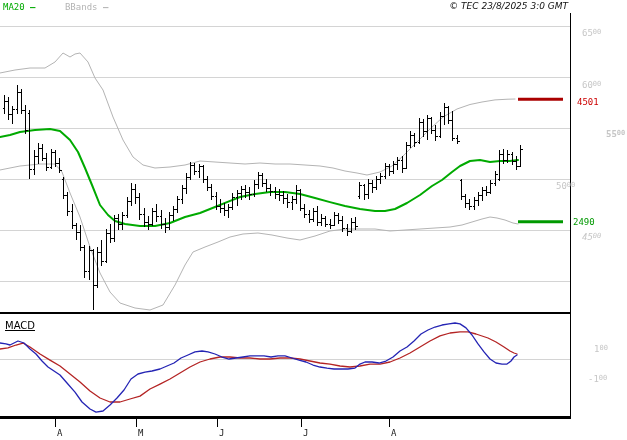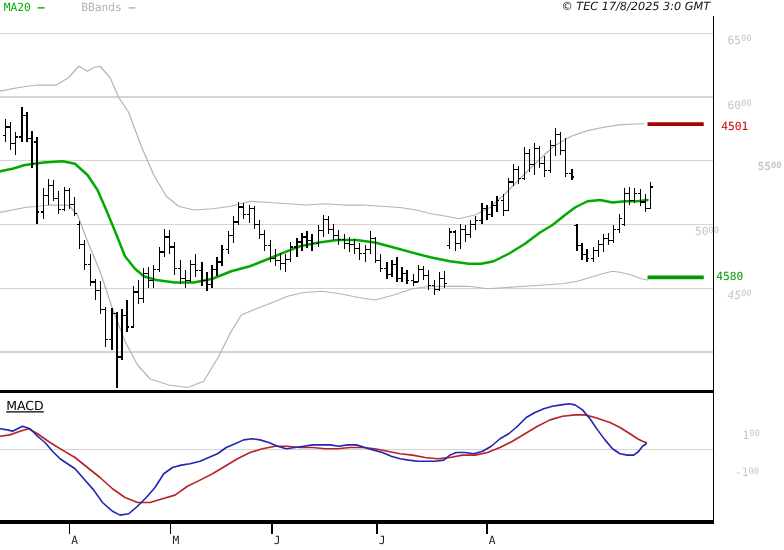--- a/index.html
+++ b/index.html
@@ -23,21 +23,21 @@
     <span class="entry">
       <span style="color: rgb(0, 170, 0);">MA20</span>
       <span class="dash" style="color: rgb(0, 170, 0);">—</span>
     </span>
     <span class="entry">
       <span style="color: rgb(180, 180, 180); padding-left: 14px;">BBands</span>
       <span class="dash" style="color: rgb(180, 180, 180);">—</span>
     </span>
   </div>
 
-  <div id="copyright">© TEC 17/8/2025 3:0 GMT</div>
+  <div id="copyright">© TEC 23/8/2025 3:0 GMT</div>
 
   <svg id="chart-svg" width="627" height="440">
       <line x1="0" y1="26.5" x2="570" y2="26.5" stroke="#d4d4d4" stroke-width="1" shape-rendering="crispEdges"></line>
       <line x1="0" y1="77.5" x2="570" y2="77.5" stroke="#d4d4d4" stroke-width="1" shape-rendering="crispEdges"></line>
       <line x1="0" y1="128.5" x2="570" y2="128.5" stroke="#d4d4d4" stroke-width="1" shape-rendering="crispEdges"></line>
       <line x1="0" y1="179.5" x2="570" y2="179.5" stroke="#d4d4d4" stroke-width="1" shape-rendering="crispEdges"></line>
       <line x1="0" y1="230.5" x2="570" y2="230.5" stroke="#d4d4d4" stroke-width="1" shape-rendering="crispEdges"></line>
       <line x1="0" y1="281.5" x2="570" y2="281.5" stroke="#d4d4d4" stroke-width="1" shape-rendering="crispEdges"></line>
       <line x1="0" y1="359.5" x2="570" y2="359.5" stroke="#d4d4d4" stroke-width="1" shape-rendering="crispEdges"></line>
       <polyline points="0,73.0 15,70.0 30,68.0 45,68.0 55,62.0 63,53.0 70,57.0 75,54.0 80,53.0 88,62.0 95,78.0 103,90.0 113,117.0 123,140.0 133,157.0 143,165.0 155,168.0 170,167.0 185,165.0 200,161.0 215,162.0 230,163.0 245,164.0 260,163.0 275,164.0 290,164.0 305,165.0 320,166.0 333,168.0 345,171.0 357,173.0 367,175.0 380,172.0 392,166.0 403,156.0 417,142.0 430,129.0 443,117.0 457,109.0 470,104.5 482,102.0 495,99.9 508,99.2 515,99.0" fill="none" stroke="#b4b4b4" stroke-width="1" stroke-linejoin="round" stroke-linecap="round"></polyline>
@@ -426,21 +426,21 @@
       <line x1="389.5" y1="419" x2="389.5" y2="427" stroke="#000000" stroke-width="1" shape-rendering="crispEdges"></line>
     </svg>
 
   <div id="macd-title">MACD</div>
 
 <div class="lbl" style="left: 582px; top: 28px; color: rgb(198, 198, 198);">65<span class="sup">00</span></div>
     <div class="lbl" style="left: 582px; top: 80px; color: rgb(198, 198, 198);">60<span class="sup">00</span></div>
     <div class="lbl" style="left: 577px; top: 97px; color: rgb(204, 0, 0);">4501</div>
     <div class="lbl" style="left: 606px; top: 129px; color: rgb(198, 198, 198); font-weight: bold;">55<span class="sup">00</span></div>
     <div class="lbl" style="left: 556px; top: 181px; color: rgb(198, 198, 198);">50<span class="sup">00</span></div>
-    <div class="lbl" style="left: 573px; top: 217px; color: rgb(0, 153, 0);">4580</div>
+    <div class="lbl" style="left: 573px; top: 217px; color: rgb(0, 153, 0);">2490</div>
     <div class="lbl" style="left: 582px; top: 232px; color: rgb(198, 198, 198); font-style: italic;">45<span class="sup">00</span></div>
     <div class="lbl" style="left: 594px; top: 344px; color: rgb(198, 198, 198);">1<span class="sup">00</span></div>
     <div class="lbl" style="left: 588px; top: 374px; color: rgb(198, 198, 198);">-1<span class="sup">00</span></div>
     <div class="lbl" style="left: 57px; top: 428px; color: rgb(34, 34, 34);">A</div>
     <div class="lbl" style="left: 138px; top: 428px; color: rgb(34, 34, 34);">M</div>
     <div class="lbl" style="left: 219px; top: 428px; color: rgb(34, 34, 34);">J</div>
     <div class="lbl" style="left: 303px; top: 428px; color: rgb(34, 34, 34);">J</div>
     <div class="lbl" style="left: 391px; top: 428px; color: rgb(34, 34, 34);">A</div>
   </div>
 

